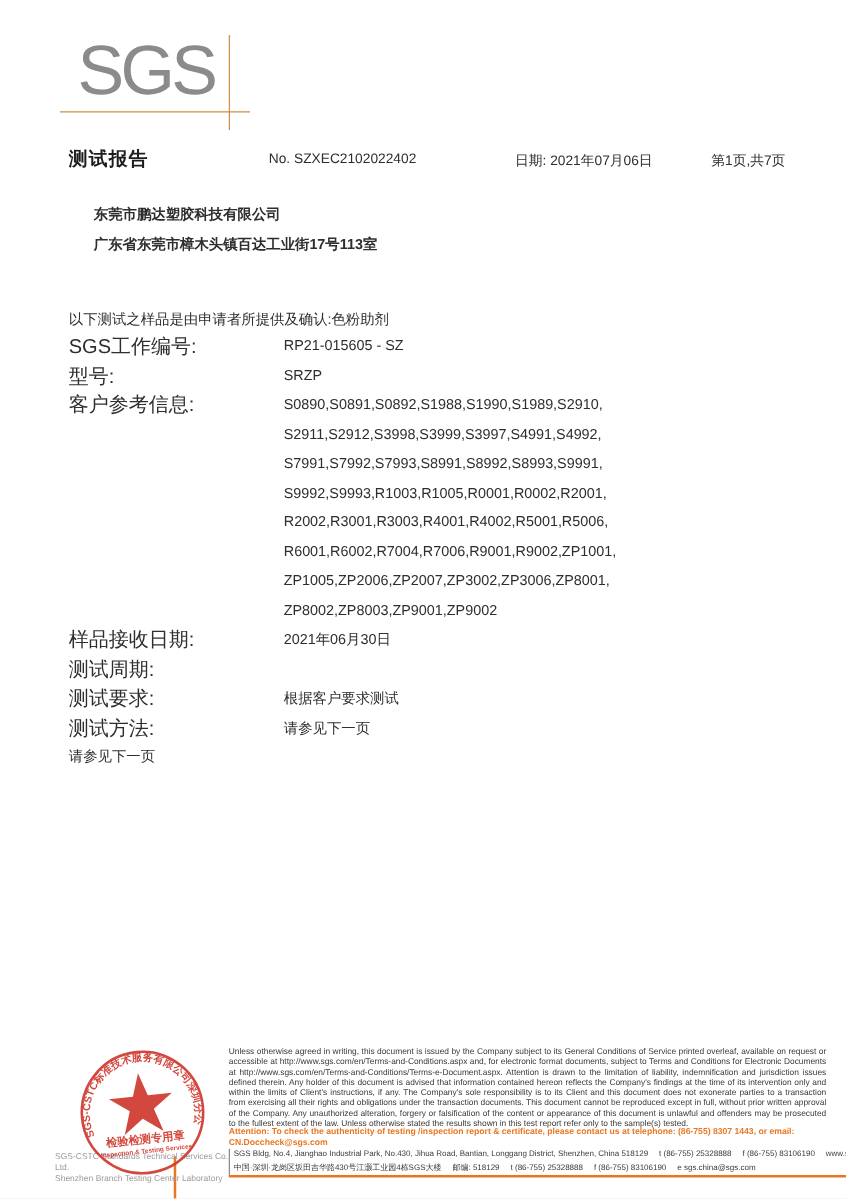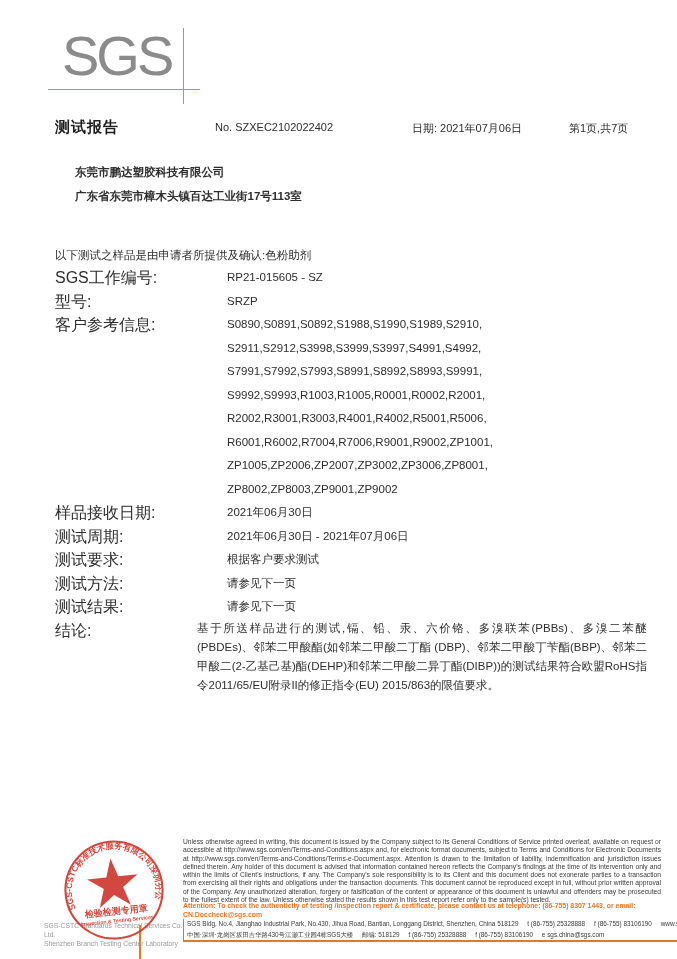--- a/index.html
+++ b/index.html
@@ -107,42 +107,36 @@
       </div>
     </div>
 
     <div class="frow">
       <div class="flabel">样品接收日期:</div>
       <div class="fvalue">2021年06月30日</div>
     </div>
 
     <div class="frow">
       <div class="flabel">测试周期:</div>
-      <div class="fvalue">2021年06月30日 - 2021年07月06日</div>
     </div>
 
     <div class="frow">
       <div class="flabel">测试要求:</div>
       <div class="fvalue">根据客户要求测试</div>
     </div>
 
     <div class="frow">
       <div class="flabel">测试方法:</div>
       <div class="fvalue">请参见下一页</div>
     </div>
 
     <div class="frow">
-      <div class="flabel">测试结果:</div>
       <div class="fvalue">请参见下一页</div>
     </div>
 
-    <div class="frow">
-      <div class="flabel">结论:</div>
-      <div class="fvalue conclusion-text">基于所送样品进行的测试,镉、铅、汞、六价铬、多溴联苯(PBBs)、多溴二苯醚(PBDEs)、邻苯二甲酸酯(如邻苯二甲酸二丁酯 (DBP)、邻苯二甲酸丁苄酯(BBP)、邻苯二甲酸二(2-乙基己基)酯(DEHP)和邻苯二甲酸二异丁酯(DIBP))的测试结果符合欧盟RoHS指令2011/65/EU附录II的修正指令(EU) 2015/863的限值要求。</div>
-    </div>
 
   </div>
 
   <div class="footer-legal">Unless otherwise agreed in writing, this document is issued by the Company subject to its General Conditions of Service printed overleaf, available on request or accessible at http://www.sgs.com/en/Terms-and-Conditions.aspx and, for electronic format documents, subject to Terms and Conditions for Electronic Documents at http://www.sgs.com/en/Terms-and-Conditions/Terms-e-Document.aspx. Attention is drawn to the limitation of liability, indemnification and jurisdiction issues defined therein. Any holder of this document is advised that information contained hereon reflects the Company's findings at the time of its intervention only and within the limits of Client's instructions, if any. The Company's sole responsibility is to its Client and this document does not exonerate parties to a transaction from exercising all their rights and obligations under the transaction documents. This document cannot be reproduced except in full, without prior written approval of the Company. Any unauthorized alteration, forgery or falsification of the content or appearance of this document is unlawful and offenders may be prosecuted to the fullest extent of the law. Unless otherwise stated the results shown in this test report refer only to the sample(s) tested.</div>
   <div class="footer-attention">Attention: To check the authenticity of testing /inspection report &amp; certificate, please contact us at telephone: (86-755) 8307 1443, or email: CN.Doccheck@sgs.com</div>
 
   <div class="footer-address">
     <div>
       <span class="seg">SGS Bldg, No.4, Jianghao Industrial Park, No.430, Jihua Road, Bantian, Longgang District, Shenzhen, China  518129</span>
       <span class="seg">t (86-755) 25328888</span>

